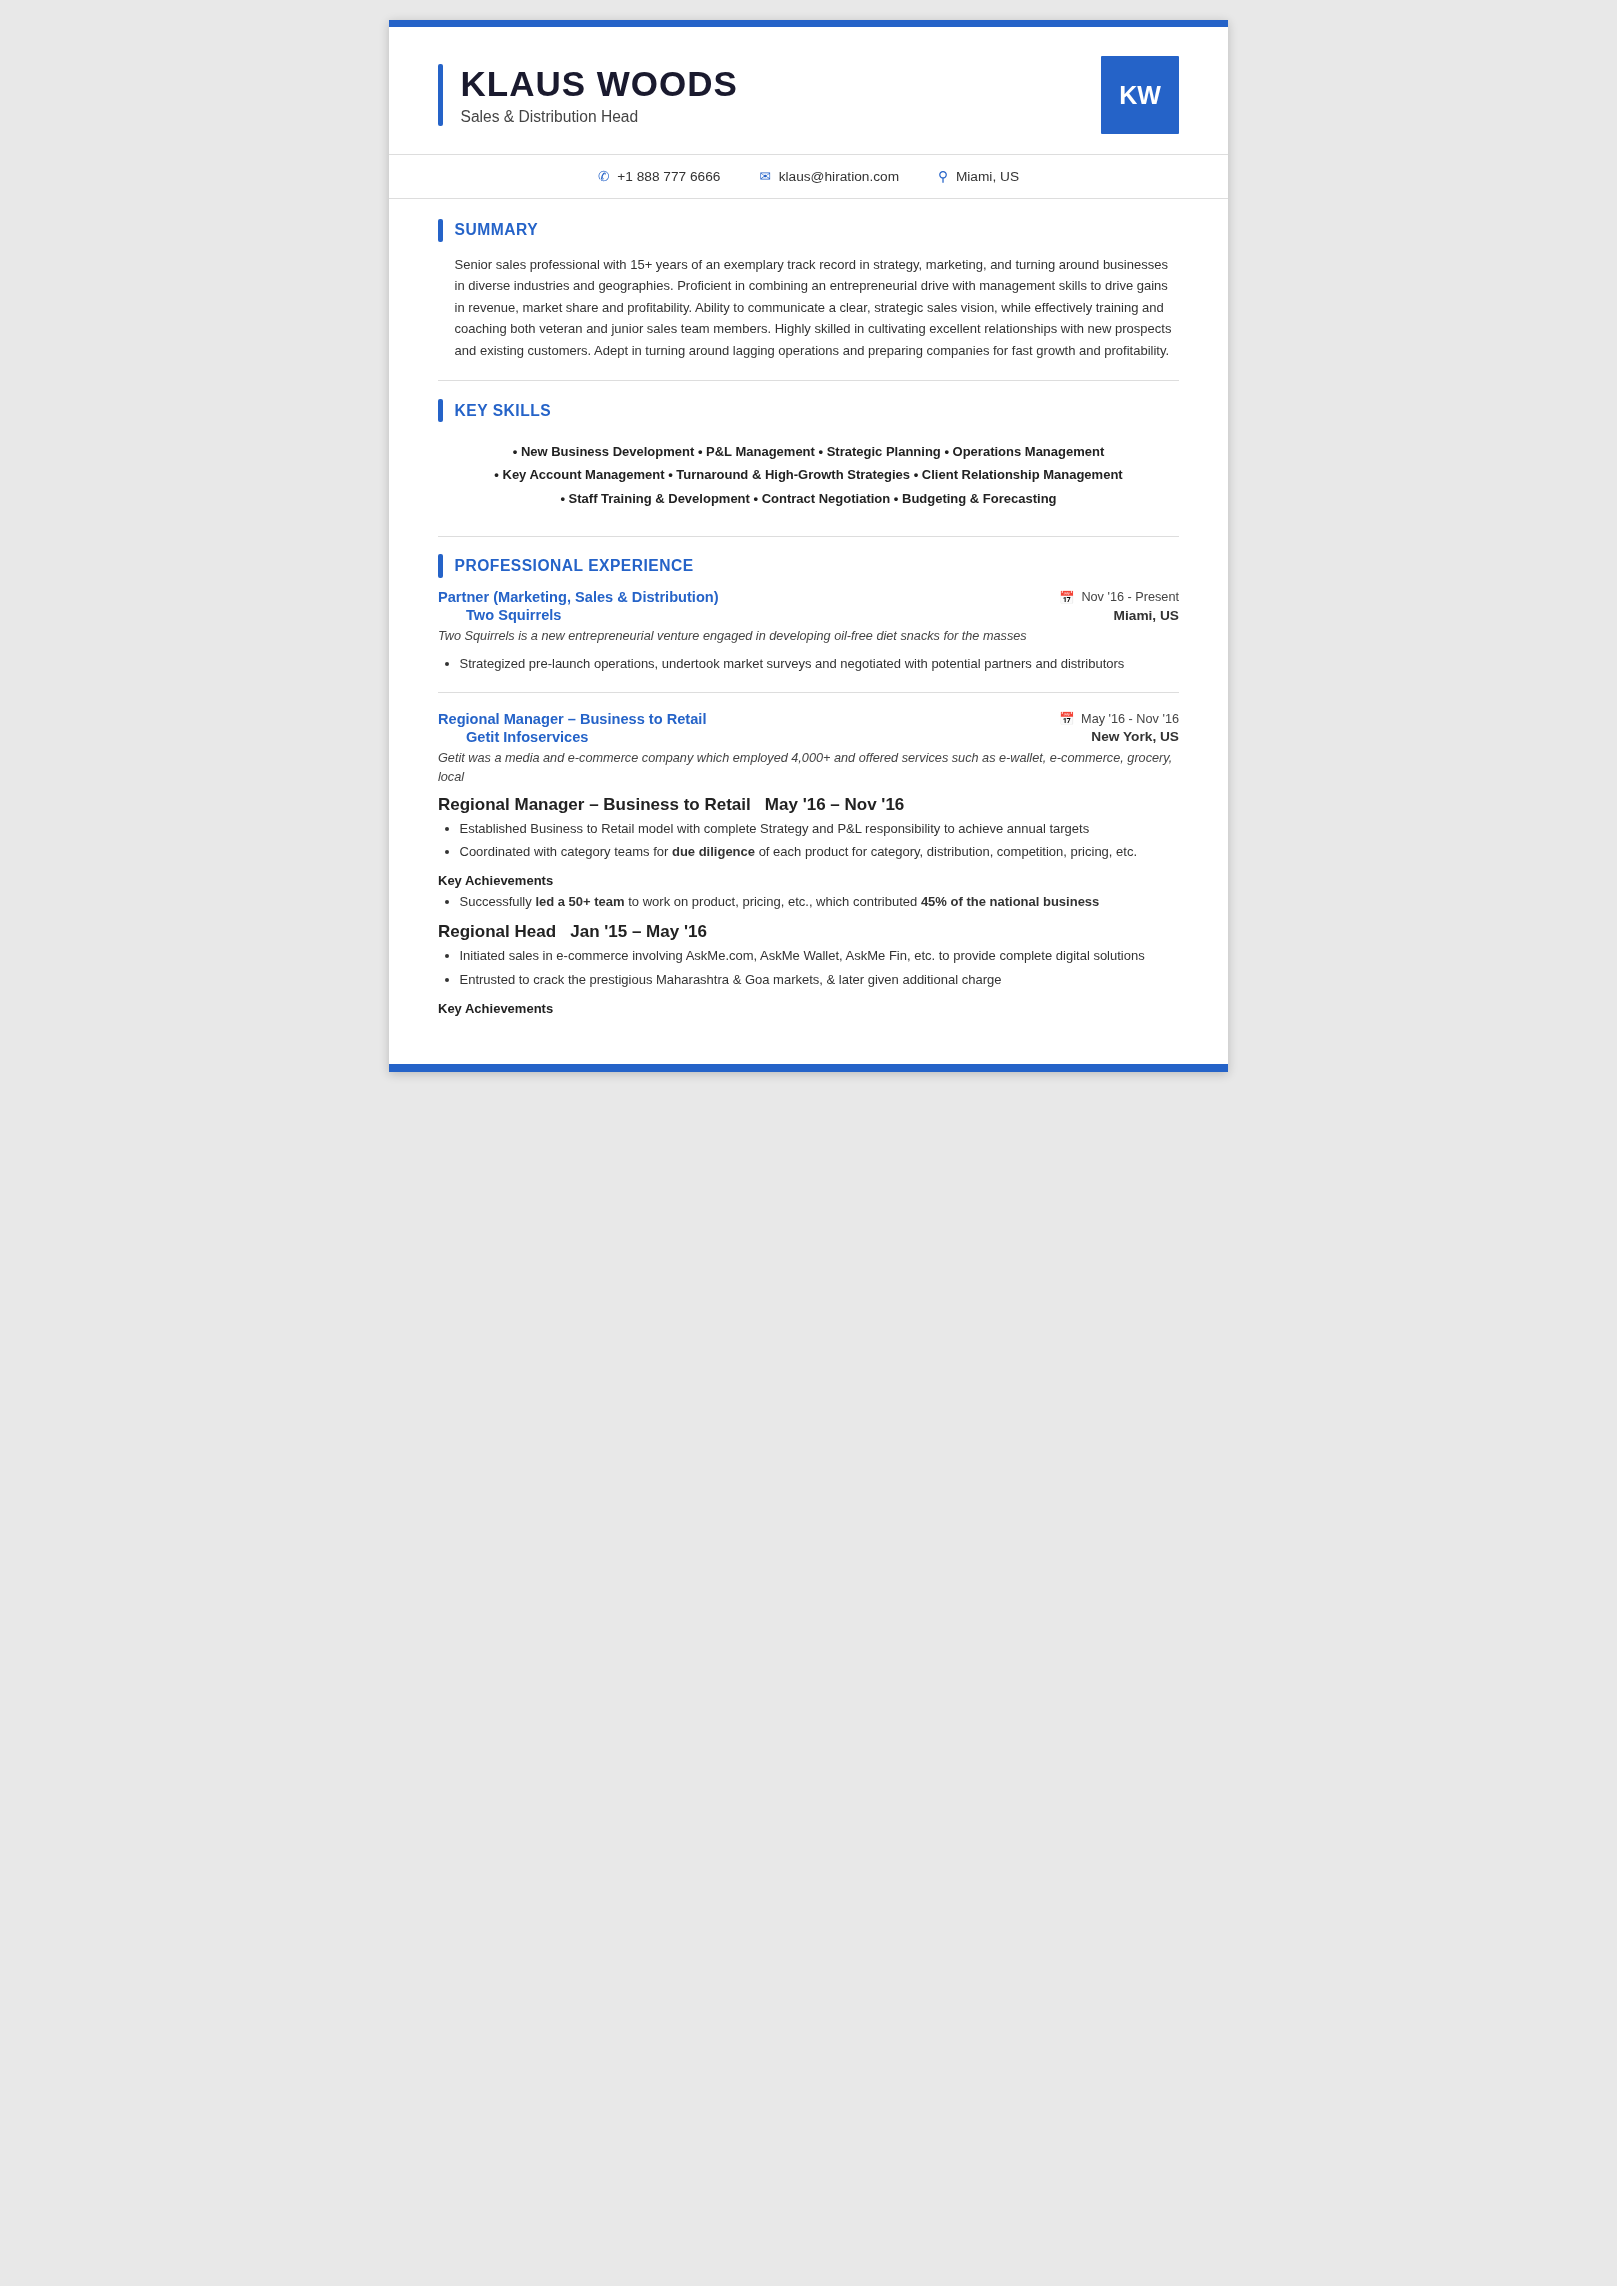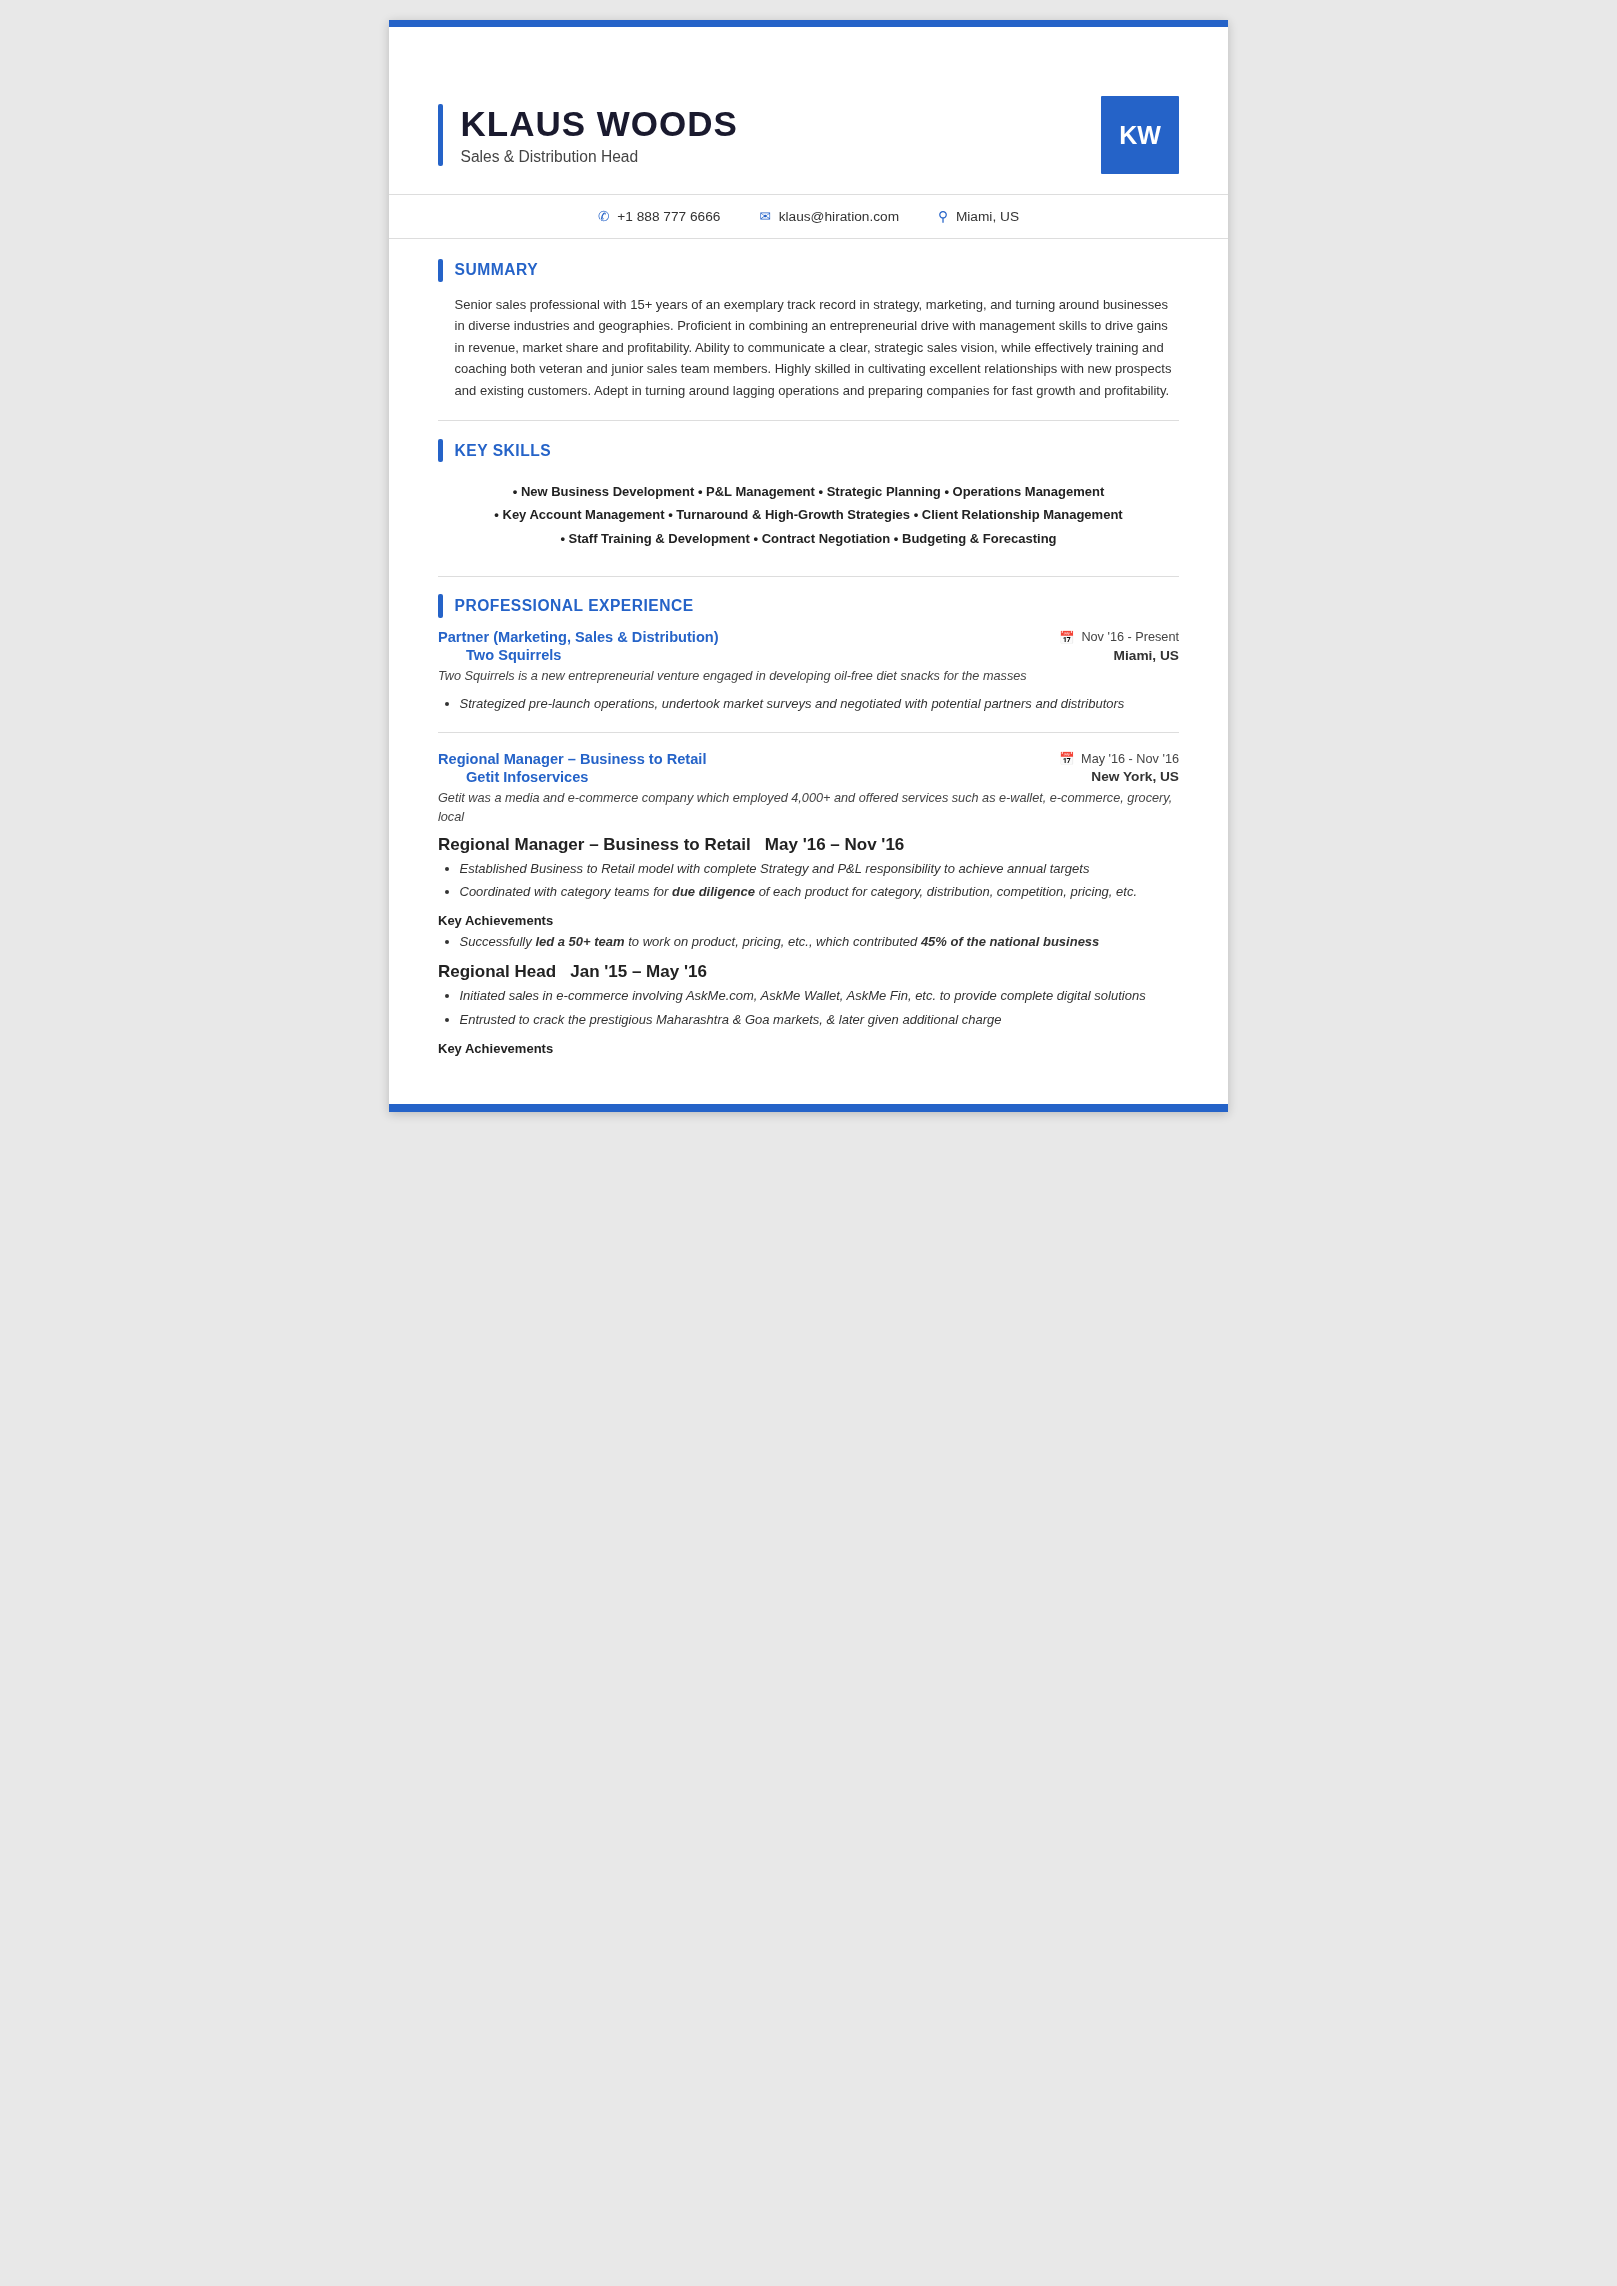--- a/index.html
+++ b/index.html
@@ -25,21 +25,20 @@
       height: 7.8px;
       background: #2563c8;
     }
     
     .header {
       padding: 29px 49px 19.5px 49px;
       display: flex;
       align-items: center;
       justify-content: space-between;
       border-bottom: 1.5px solid #ddd;
-      margin-top: 40px;
     }
     .header-left {
       display: flex;
       align-items: stretch;
     }
     .header-accent-bar {
       width: 4.9px;
       background: #2563c8;
       margin-right: 17.6px;
       border-radius: 2px;
@@ -191,21 +190,20 @@
     }
     .sub-role-title {
       font-size: 17px;
       font-weight: 700;
       color: #222;
       margin-bottom: 3.9px;
     }
     .bullet-list {
       list-style: disc;
       padding-left: 21.5px;
-      font-style: italic;
     }
     .bullet-list li {
       font-size: 13px;
       color: #333;
       line-height: 1.6;
       margin-bottom: 2.9px;
     }
     .key-achievements-title {
       font-size: 13px;
       font-weight: 700;

